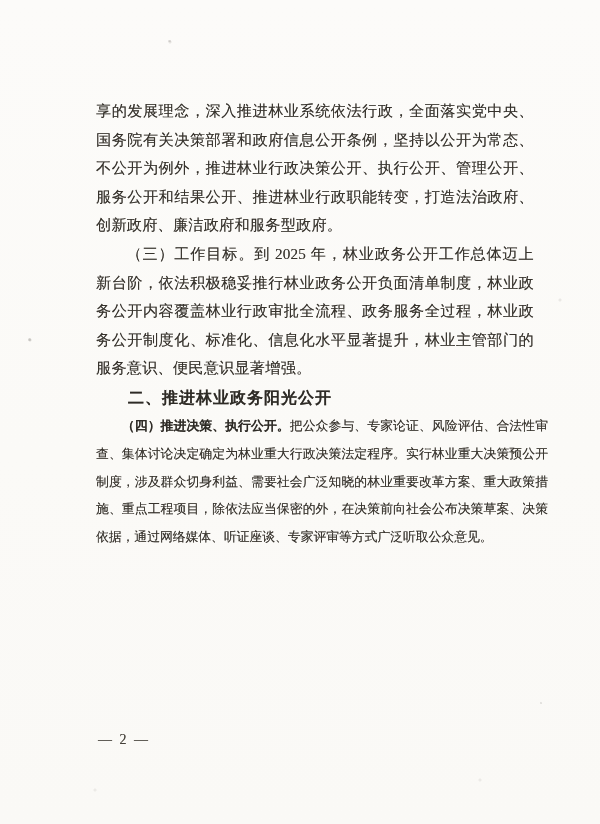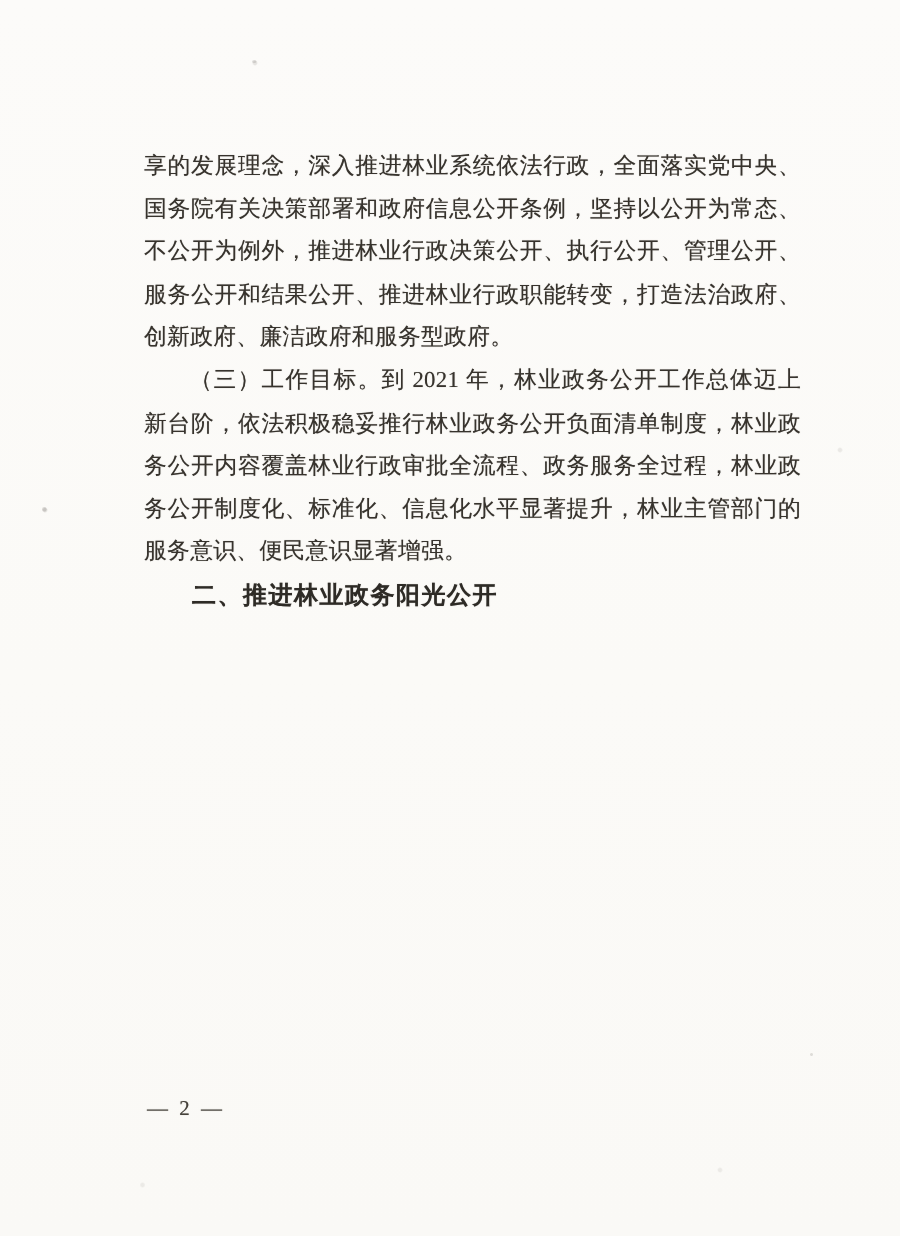--- a/index.html
+++ b/index.html
@@ -79,24 +79,25 @@
 </head>
 <body>
 
 <div class="page">
 
   <div class="textblock">
 
     <p class="body">享的发展理念，深入推进林业系统依法行政，全面落实党中央、国务院有关决策部署和政府信息公开条例，坚持以公开为常态、不公开为例外，推进林业行政决策公开、执行公开、管理公开、服务公开和结果公开、推进林业行政职能转变，打造法治政府、创新政府、廉洁政府和服务型政府。</p>
 
 
-    <p class="body indent">（三）工作目标。到 2021 年，林业政务公开工作总体迈上新台阶，依法积极稳妥推行林业政务公开负面清单制度，林业政务公开内容覆盖林业行政审批全流程、政务服务全过程，林业政务公开制度化、标准化、信息化水平显著提升，林业主管部门的服务意识、便民意识显著增强。</p>
+    <p class="body indent">（三）工作目标。到 2025 年，林业政务公开工作总体迈上新台阶，依法积极稳妥推行林业政务公开负面清单制度，林业政务公开内容覆盖林业行政审批全流程、政务服务全过程，林业政务公开制度化、标准化、信息化水平显著提升，林业主管部门的服务意识、便民意识显著增强。</p>
 
     <h2 class="heading">二、推进林业政务阳光公开</h2>
 
+    <p class="para4"><span class="lead">（四）推进决策、执行公开。</span><span>把公众参与、专家论证、风险评估、合法性审查、集体讨论决定确定为林业重大行政决策法定程序。实行林业重大决策预公开制度，涉及群众切身利益、需要社会广泛知晓的林业重要改革方案、重大政策措施、重点工程项目，除依法应当保密的外，在决策前向社会公布决策草案、决策依据，通过网络媒体、听证座谈、专家评审等方式广泛听取公众意见。</span></p>
 
   </div>
 
   <div class="footer">— 2 —</div>
 
   <div class="speck speck-1"></div>
   <div class="speck speck-2"></div>
   <div class="speck speck-3"></div>
 
 </div>

